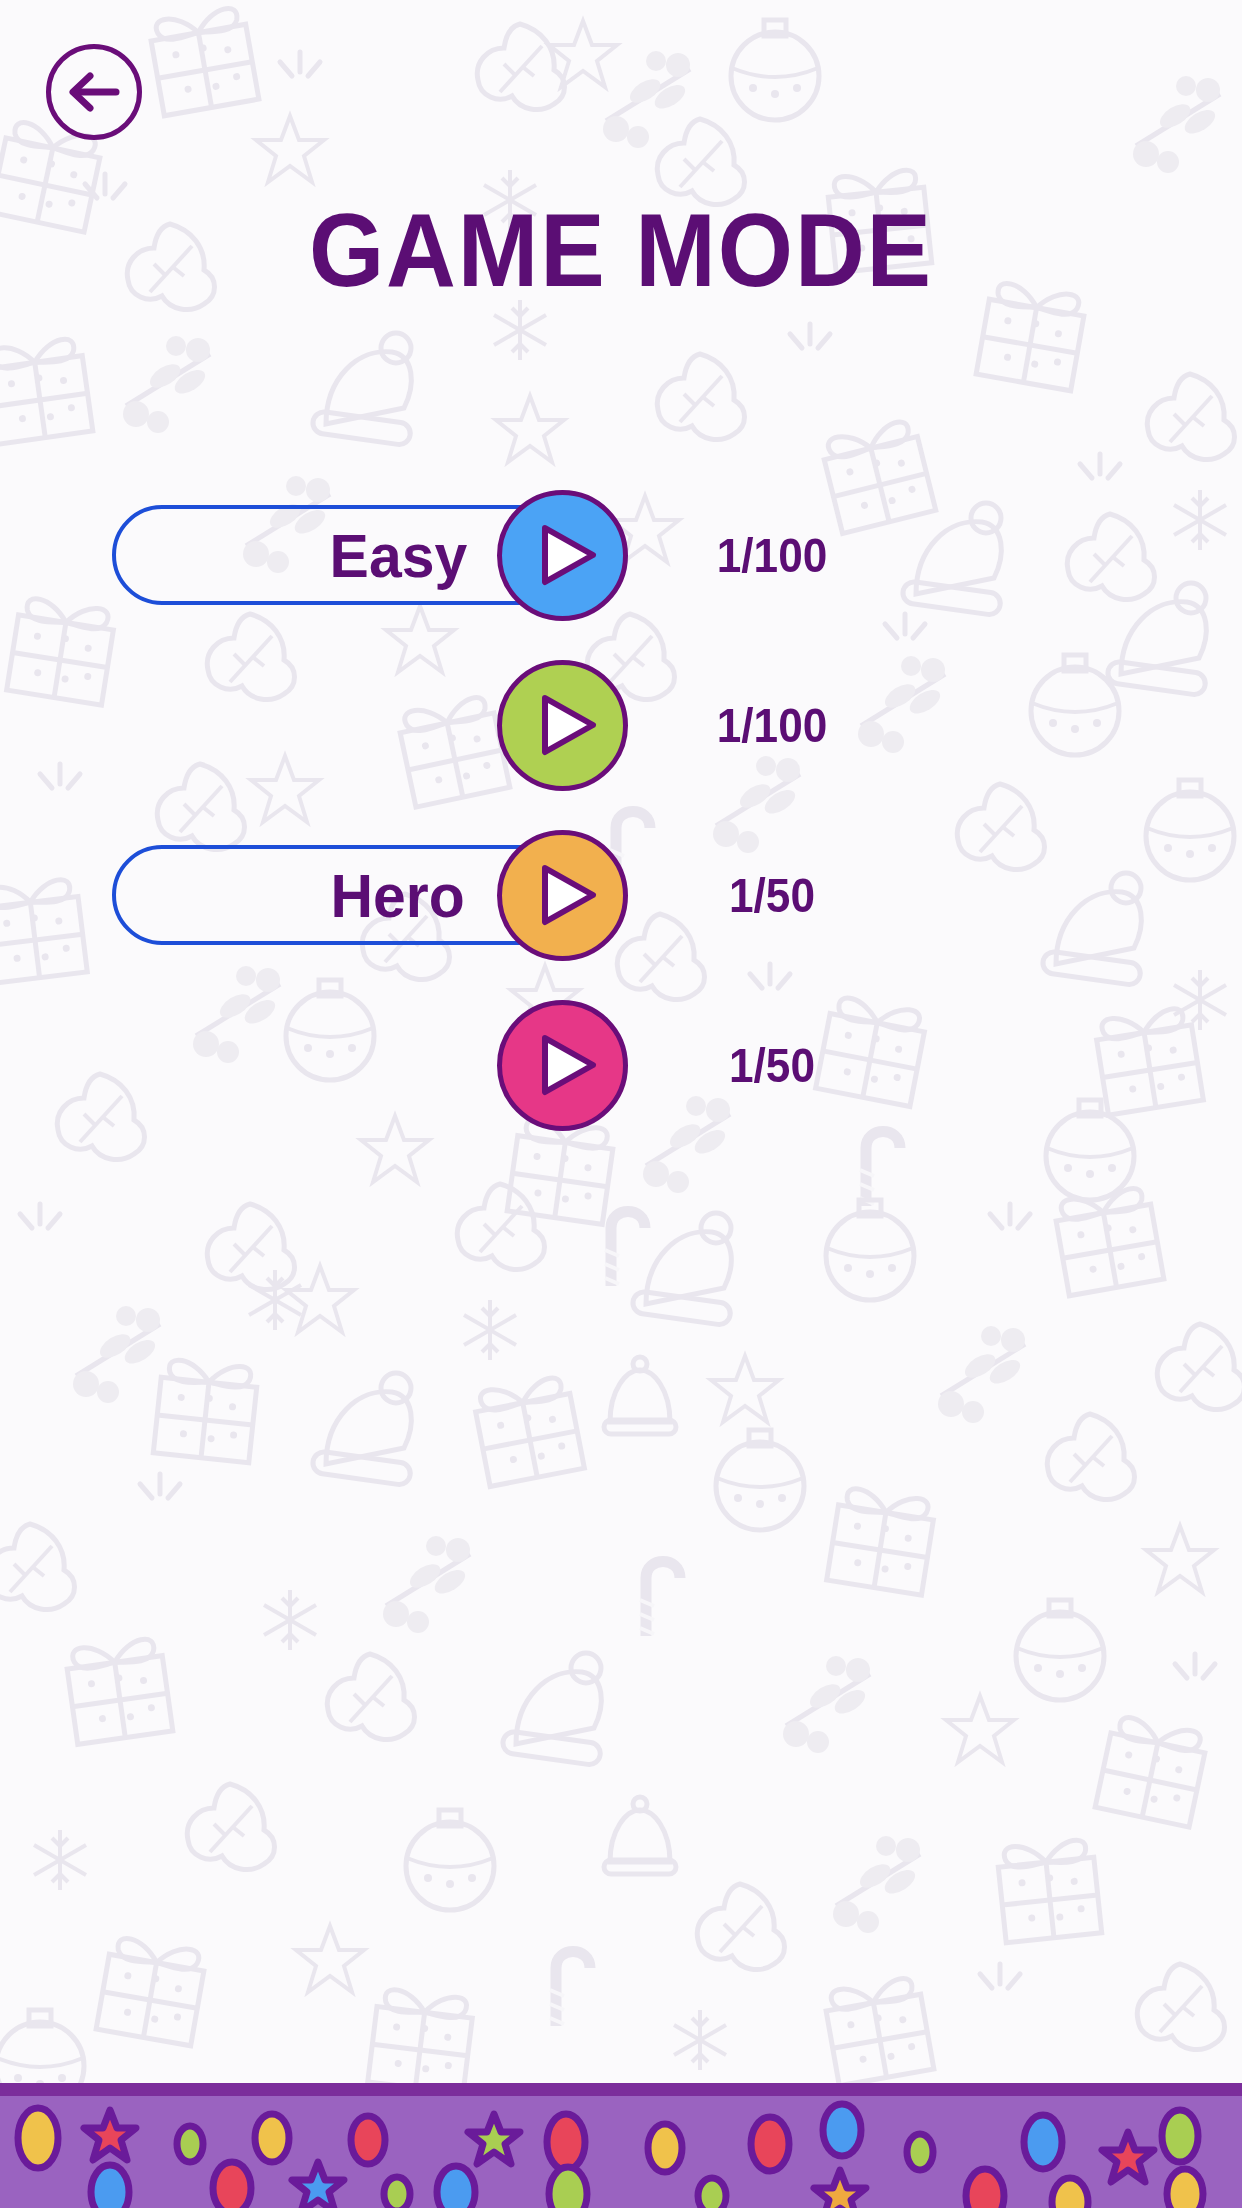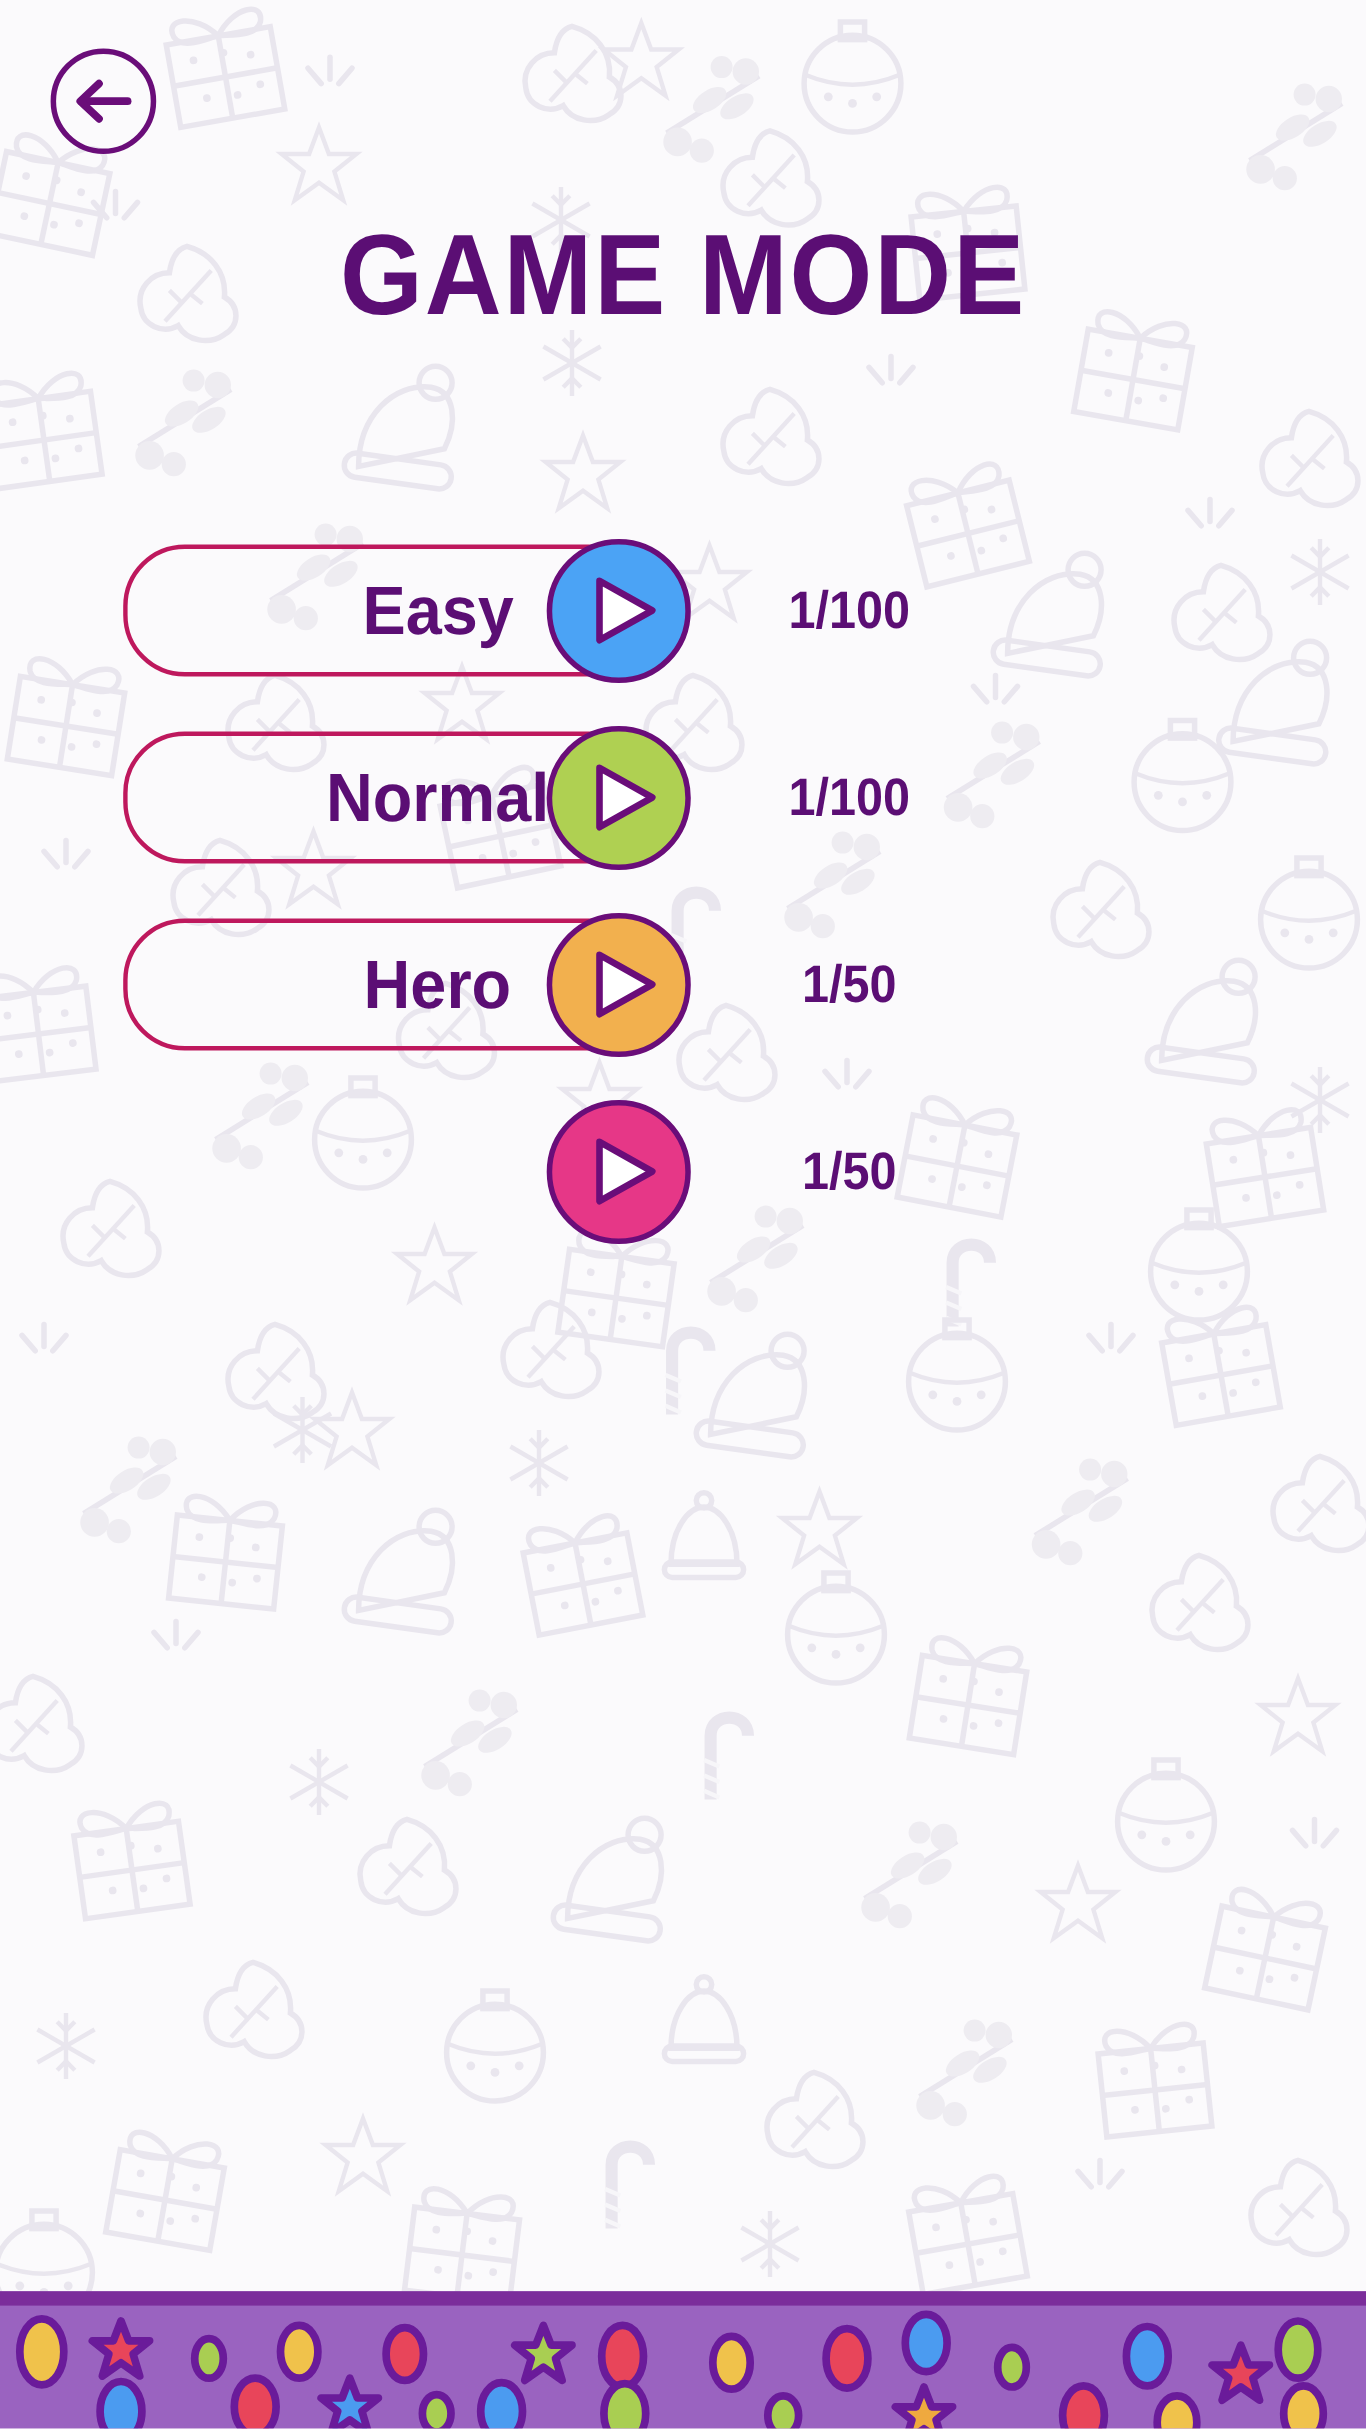--- a/index.html
+++ b/index.html
@@ -66,22 +66,22 @@
   .mode-row{
     position:relative;
     height:170px;
     display:flex;
     align-items:center;
   }
   .mode-pill{
     position:absolute;
     left:112px;
     width:512px;
-    height:120px;
-    border:4px solid #be185d;
+    height:100px;
+    border:4px solid #1d4ed8;
     border-radius:56px;
     background:transparent;
     display:flex;
     align-items:center;
     justify-content:center;
     cursor:pointer;
   }
   .mode-label{
     font-family:"Liberation Sans Narrow","Liberation Sans", sans-serif;
     font-size:62px;
@@ -352,23 +352,20 @@
       </div>
       <div class="play-btn" style="background:#4BA3F5;">
         <svg width="62" height="66" viewBox="0 0 62 66">
           <path d="M8,6 L56,33 L8,60 Z" fill="#ffffff" stroke="#6A0D79" stroke-width="6" stroke-linejoin="round"></path>
         </svg>
       </div>
       <div class="mode-count">1/100</div>
     </div>
 
     <div class="mode-row">
-      <div class="mode-pill">
-        <span class="mode-label">Normal</span>
-      </div>
       <div class="play-btn" style="background:#AFD052;">
         <svg width="62" height="66" viewBox="0 0 62 66">
           <path d="M8,6 L56,33 L8,60 Z" fill="#ffffff" stroke="#6A0D79" stroke-width="6" stroke-linejoin="round"></path>
         </svg>
       </div>
       <div class="mode-count">1/100</div>
     </div>
 
     <div class="mode-row">
       <div class="mode-pill">

